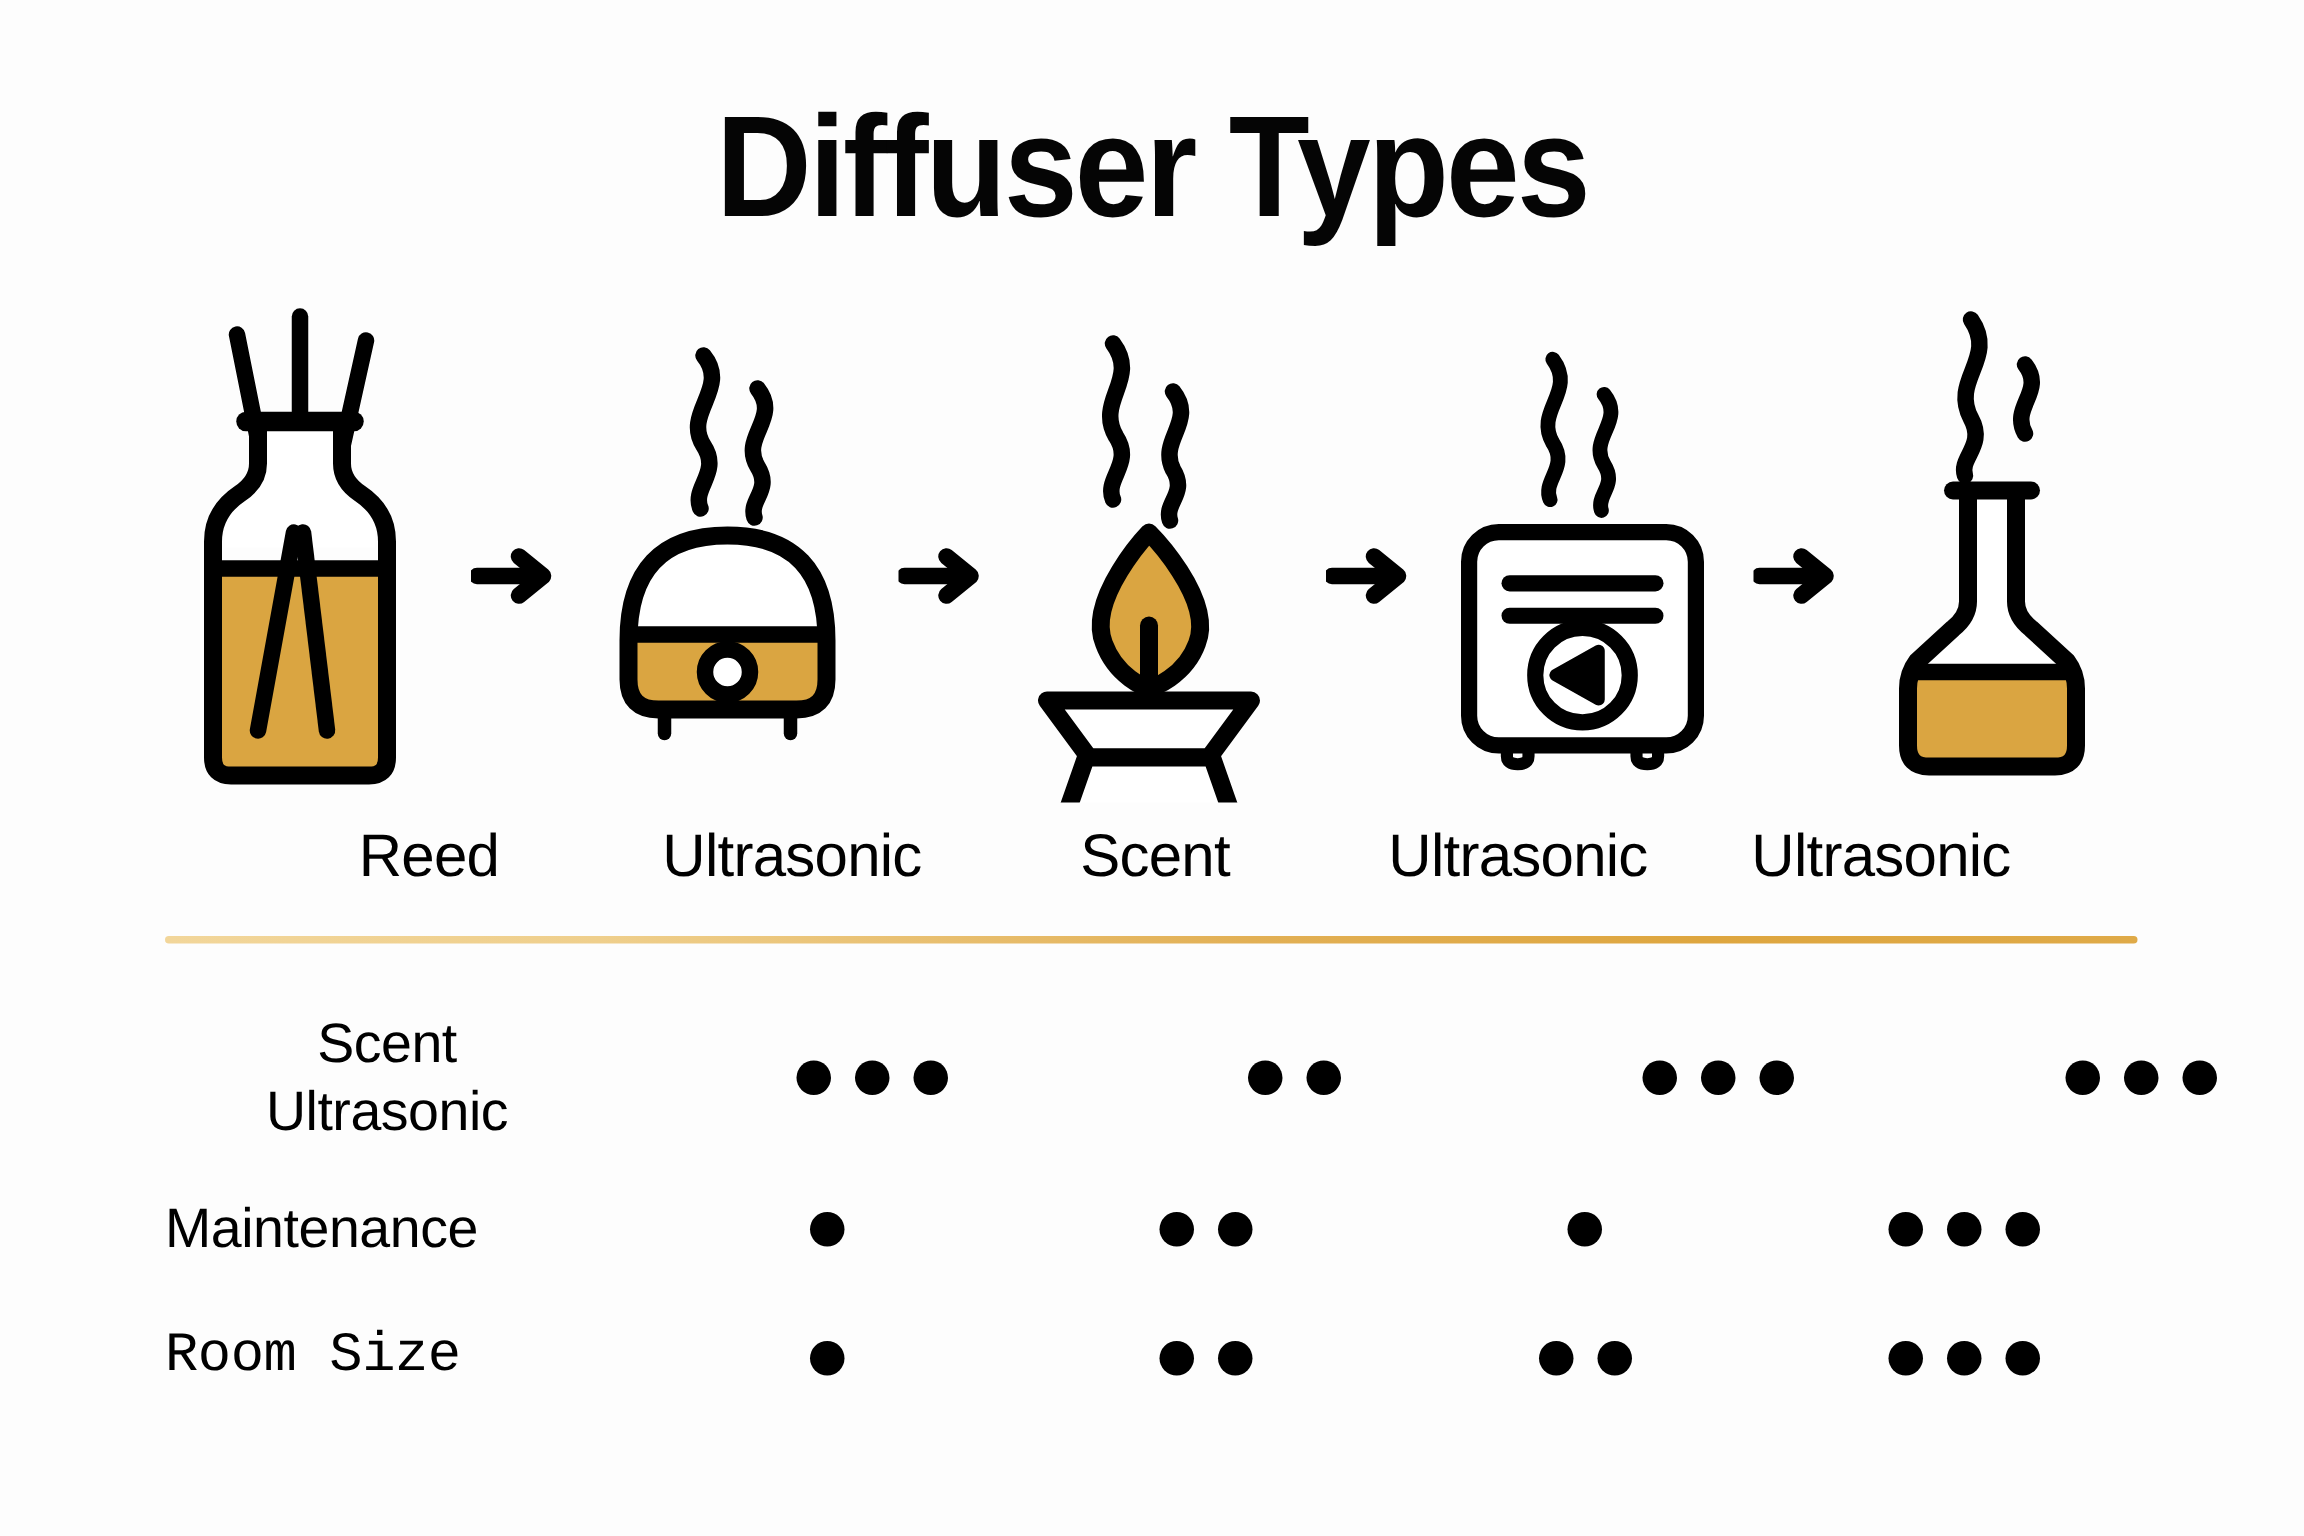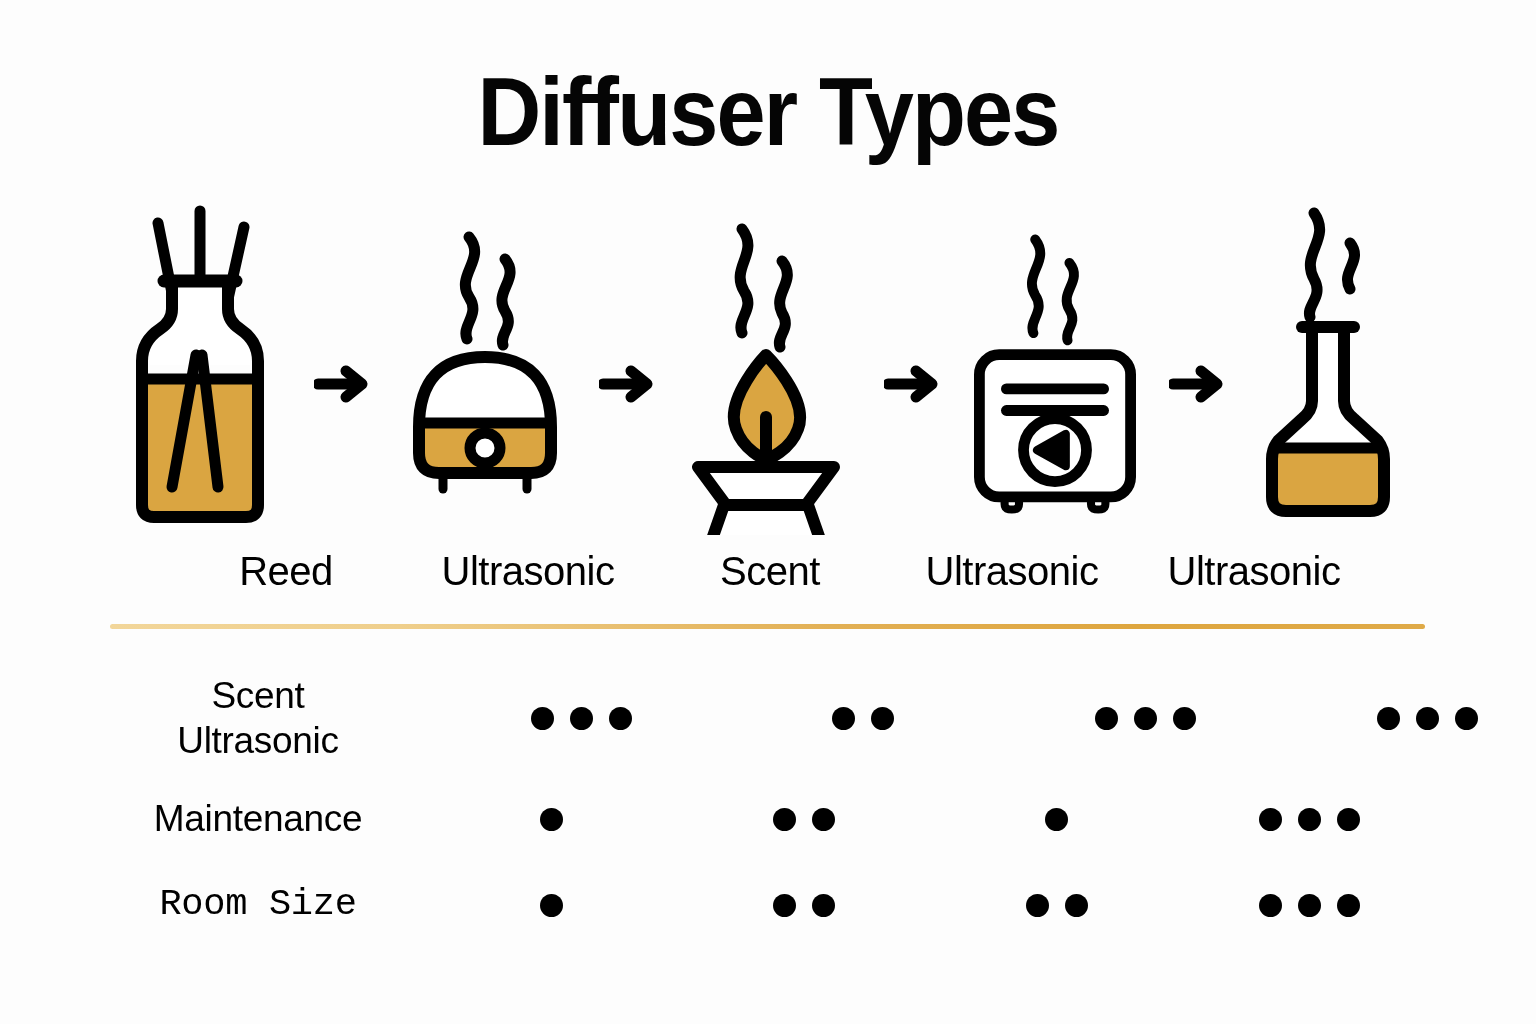--- a/index.html
+++ b/index.html
@@ -112,21 +112,21 @@
   }
   .rating-row {
     display: flex;
     align-items: center;
     justify-content: space-between;
     width: 1320px;
   }
   .row-label {
     width: 310px;
     flex: 0 0 auto;
-    text-align: center;
+    text-align: left;
     padding-right: 14px;
     font-size: 37px;
     font-weight: 500;
     line-height: 1.22;
     letter-spacing: -0.3px;
     box-sizing: border-box;
   }
   .row-label.centered {
     text-align: center;
   }

